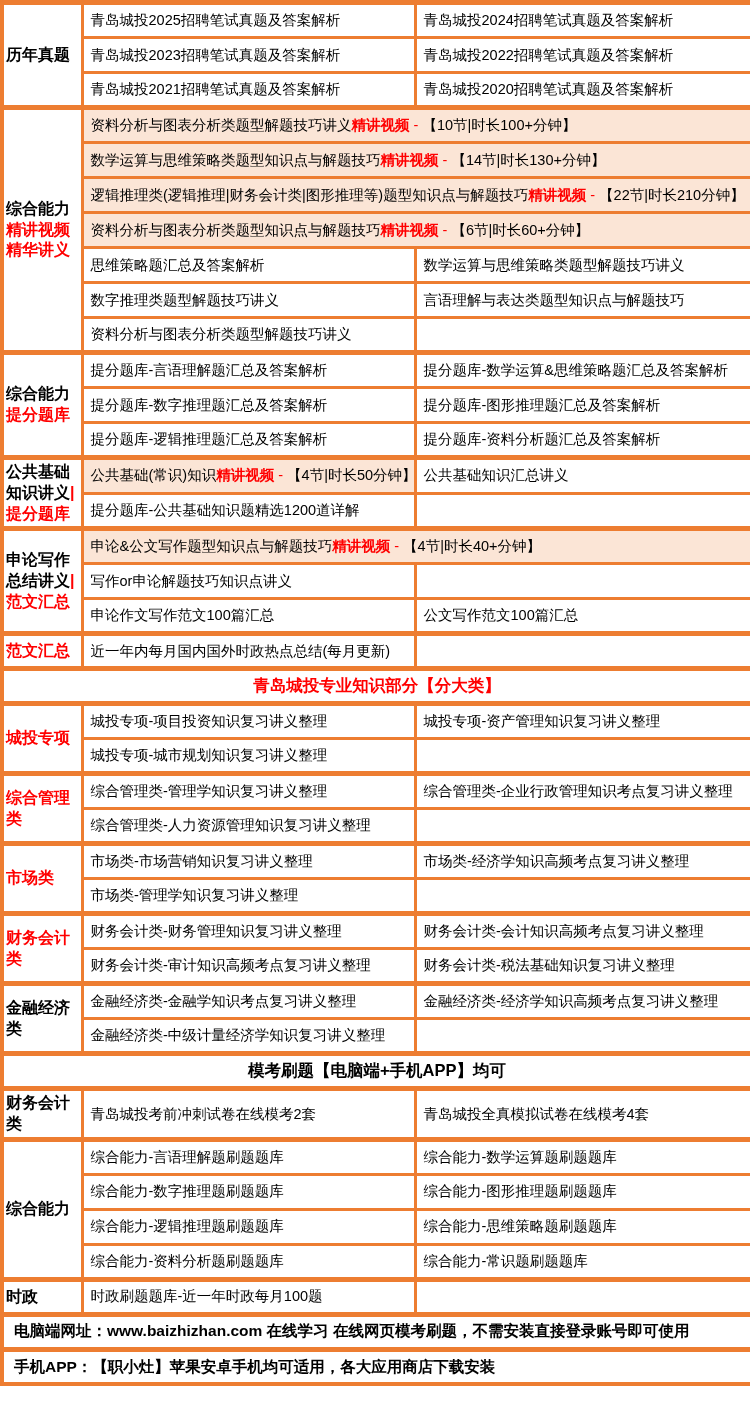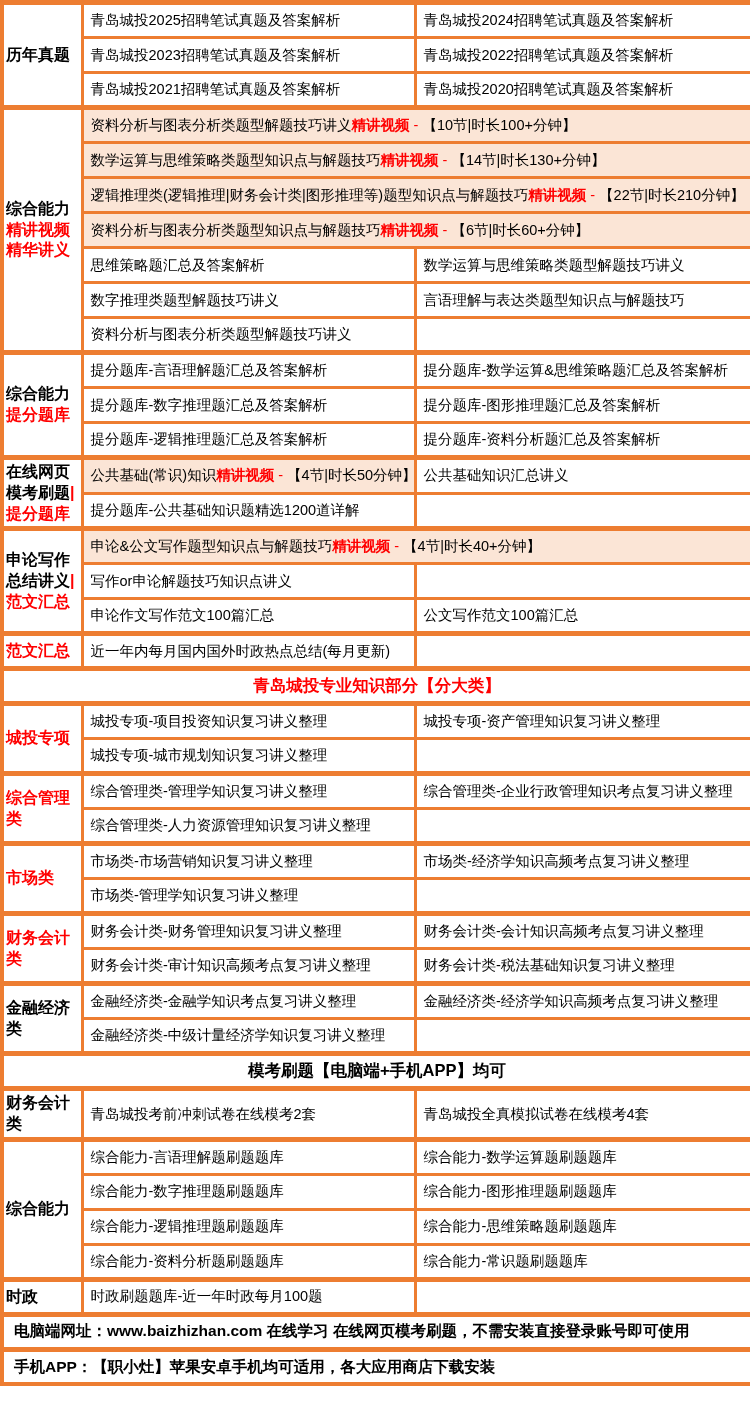--- a/index.html
+++ b/index.html
@@ -105,21 +105,21 @@
         </tr>
         <tr>
           <td class=""><span class="seg">提分题库-数字推理题汇总及答案解析</span></td>
           <td class=""><span class="seg">提分题库-图形推理题汇总及答案解析</span></td>
         </tr>
         <tr>
           <td class=""><span class="seg">提分题库-逻辑推理题汇总及答案解析</span></td>
           <td class=""><span class="seg">提分题库-资料分析题汇总及答案解析</span></td>
         </tr>
         <tr>
-          <td rowspan="2" class="label st"><span class="lseg">在线网页模考刷题</span><span class="lseg red">|提分题库</span></td>
+          <td rowspan="2" class="label st"><span class="lseg">公共基础知识讲义</span><span class="lseg red">|提分题库</span></td>
           <td class="hl st"><span class="seg">公共基础(常识)知识</span><span class="seg red-bold">精讲视频</span><span class="seg red"> - </span><span class="seg">【4节|时长50分钟】</span></td>
           <td class=" st"><span class="seg">公共基础知识汇总讲义</span></td>
         </tr>
         <tr>
           <td class=""><span class="seg">提分题库-公共基础知识题精选1200道详解</span></td>
           <td class=""></td>
         </tr>
         <tr>
           <td rowspan="3" class="label st"><span class="lseg">申论写作总结讲义</span><span class="lseg red">|范文汇总</span></td>
           <td colspan="2" class="hl st"><span class="seg">申论&amp;公文写作题型知识点与解题技巧</span><span class="seg red-bold">精讲视频</span><span class="seg red"> - </span><span class="seg">【4节|时长40+分钟】</span></td>

